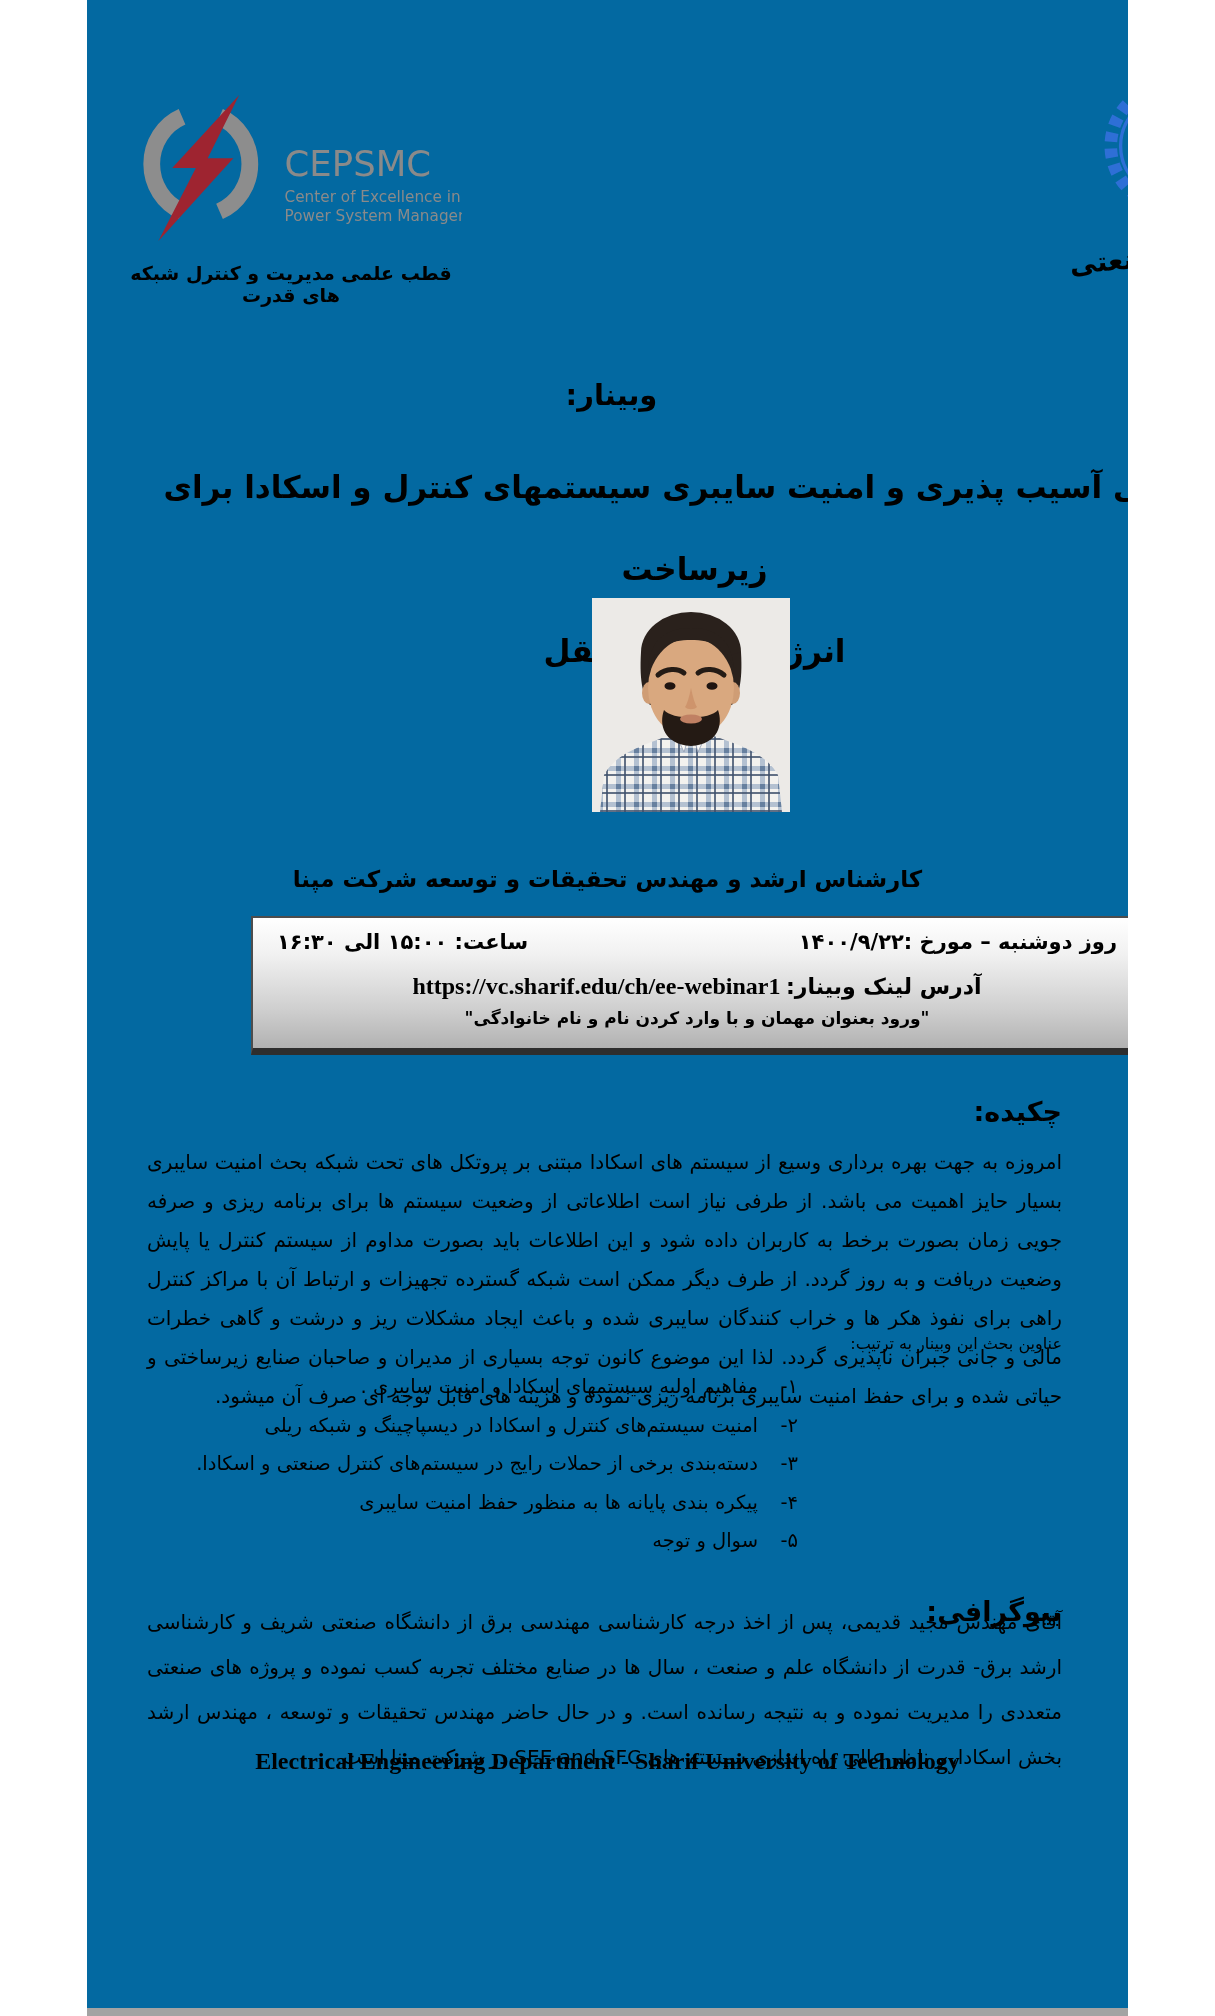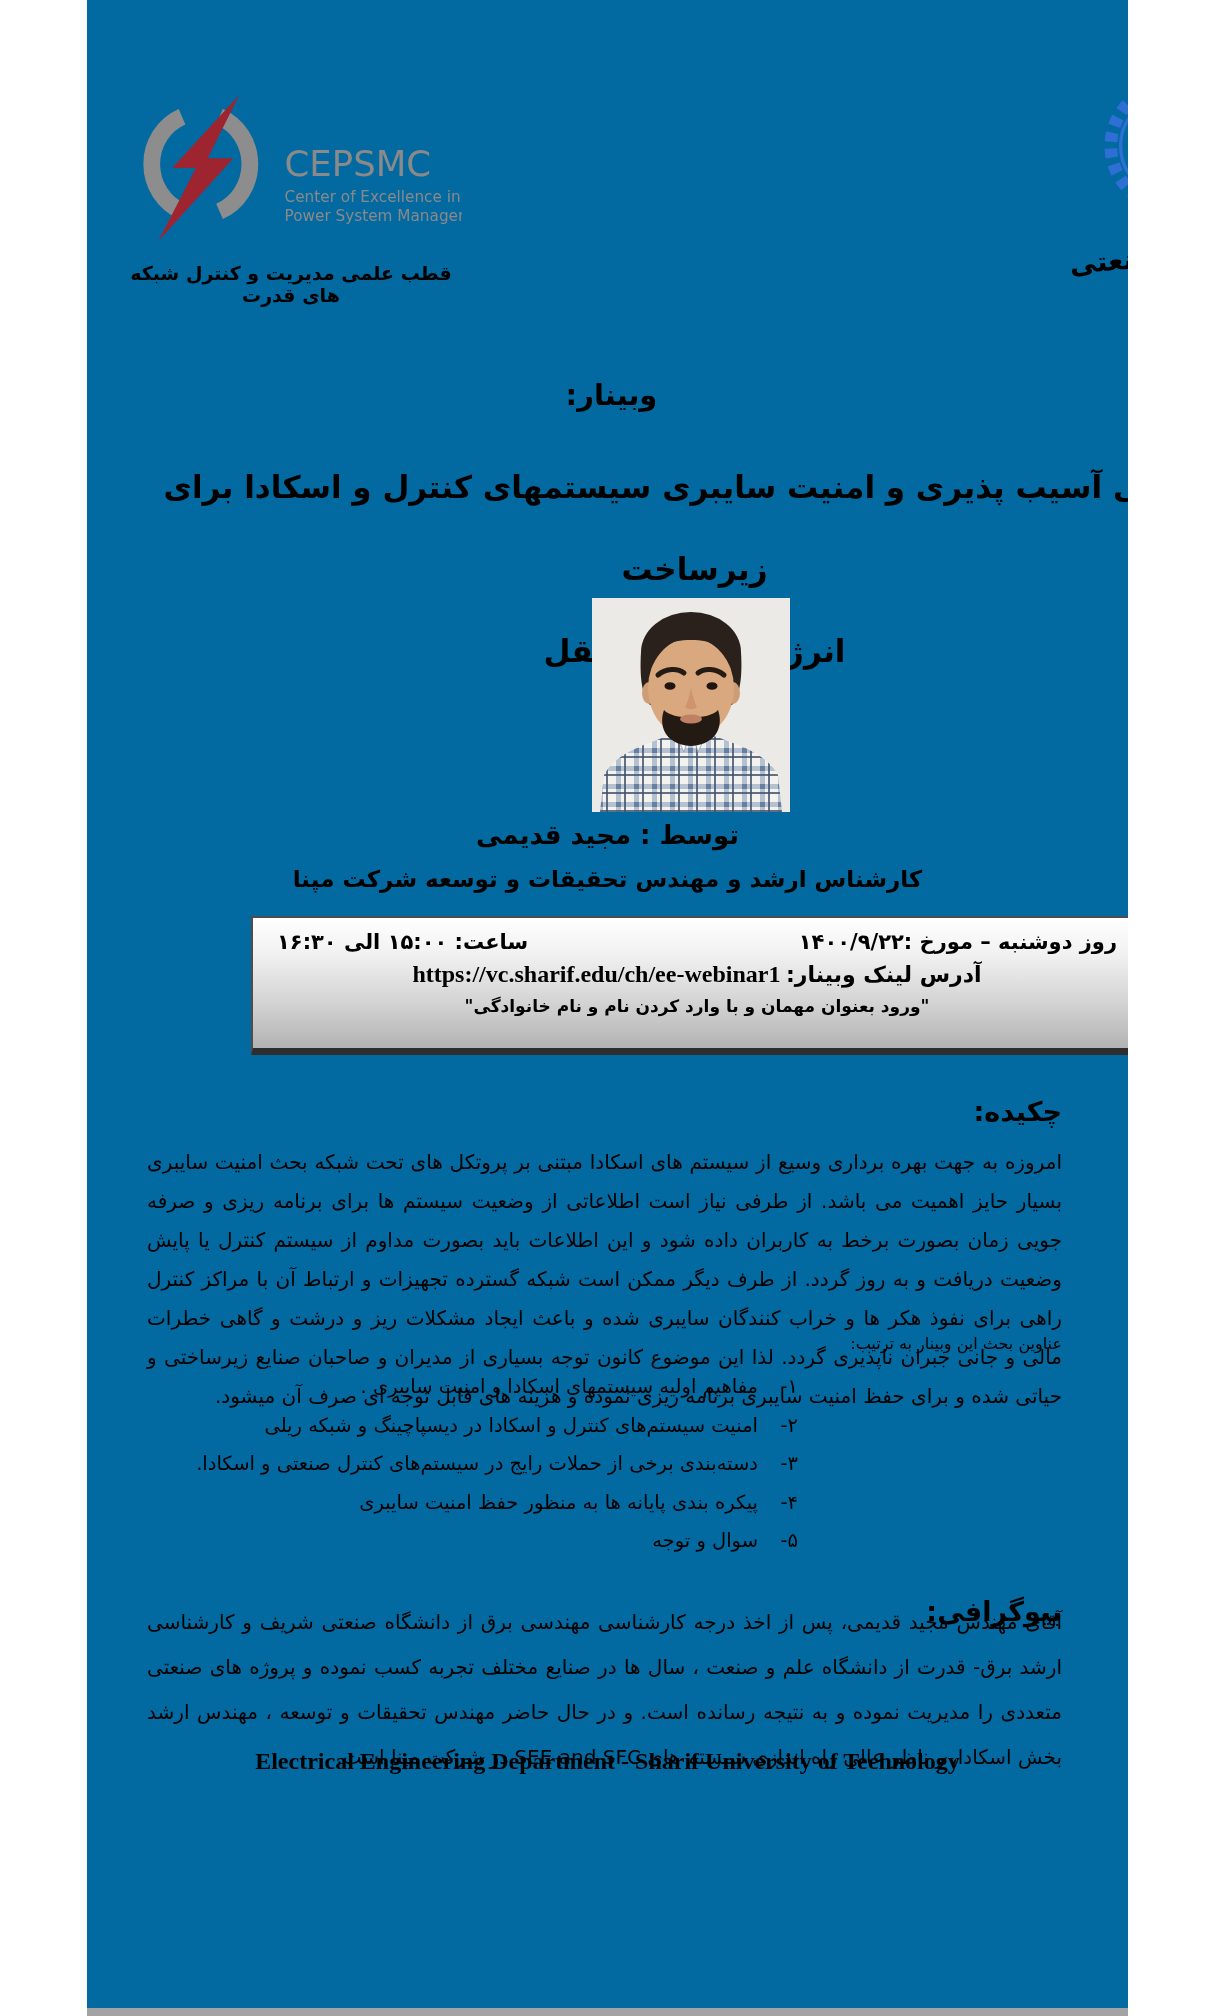--- a/index.html
+++ b/index.html
@@ -52,21 +52,21 @@
     position:absolute;left:164px;top:916px;width:888px;height:130px;
     border:2px solid #4d4d4d;border-bottom:7px solid #2e2e2e;
     background:linear-gradient(180deg,#ffffff 0%,#f1f1f1 28%,#cfcfcf 70%,#b2b2b2 100%);
   }
   .infobox-row1{
     display:flex;justify-content:space-between;direction:rtl;
     padding:12px 24px 0 24px;
     font-size:21px;font-weight:800;
   }
   .infobox-row2{
-    margin-top:7px;text-align:center;direction:rtl;font-weight:800;
+    margin-top:19px;text-align:center;direction:rtl;font-weight:800;
   }
   .infobox-row2 .lbl{font-size:22px;}
   .infobox-row2 .url{
     font-family:"Liberation Serif","DejaVu Serif",serif;
     font-size:24px;font-weight:bold;
   }
   .infobox-row3{
     margin-top:8px;text-align:center;direction:rtl;
     font-size:17px;font-weight:800;
   }
@@ -170,21 +170,20 @@
     <path d="M56,70 C58,42 74,30 99,30 C124,30 140,42 142,70 C134,48 120,42 99,42 C78,42 64,48 56,70 Z" fill="#2a211c"></path>
     <path d="M66,77 C74,70 86,70 92,75" stroke="#241b15" stroke-width="5" fill="none" stroke-linecap="round"></path>
     <path d="M106,75 C112,70 124,70 132,77" stroke="#241b15" stroke-width="5" fill="none" stroke-linecap="round"></path>
     <ellipse cx="78" cy="88" rx="5.5" ry="3.8" fill="#201511"></ellipse>
     <ellipse cx="120" cy="88" rx="5.5" ry="3.8" fill="#201511"></ellipse>
     <path d="M99,90 C97,100 95,106 93,109 C96,112 102,112 105,109 C103,106 101,100 99,90 Z" fill="#cb9169" opacity="0.85"></path>
     <path d="M72,112 C80,122 118,122 126,112 C131,126 127,146 99,148 C71,146 67,126 72,112 Z" fill="#241a14"></path>
     <ellipse cx="99" cy="121" rx="11" ry="4.5" fill="#c08063"></ellipse>
   </svg>
 
-  <div class="byline">توسط : مجید قدیمی</div>
   <div class="role">کارشناس ارشد و مهندس تحقیقات و توسعه شرکت مپنا</div>
 
   <div class="infobox">
     <div class="infobox-row1">
       <span>روز دوشنبه – مورخ :۱۴۰۰/۹/۲۲</span>
       <span>ساعت: ۱۵:۰۰ الی ۱۶:۳۰</span>
     </div>
     <div class="infobox-row2">
       <span class="lbl">آدرس لینک وبینار:</span>
       <span class="url" dir="ltr">https://vc.sharif.edu/ch/ee-webinar1</span>

